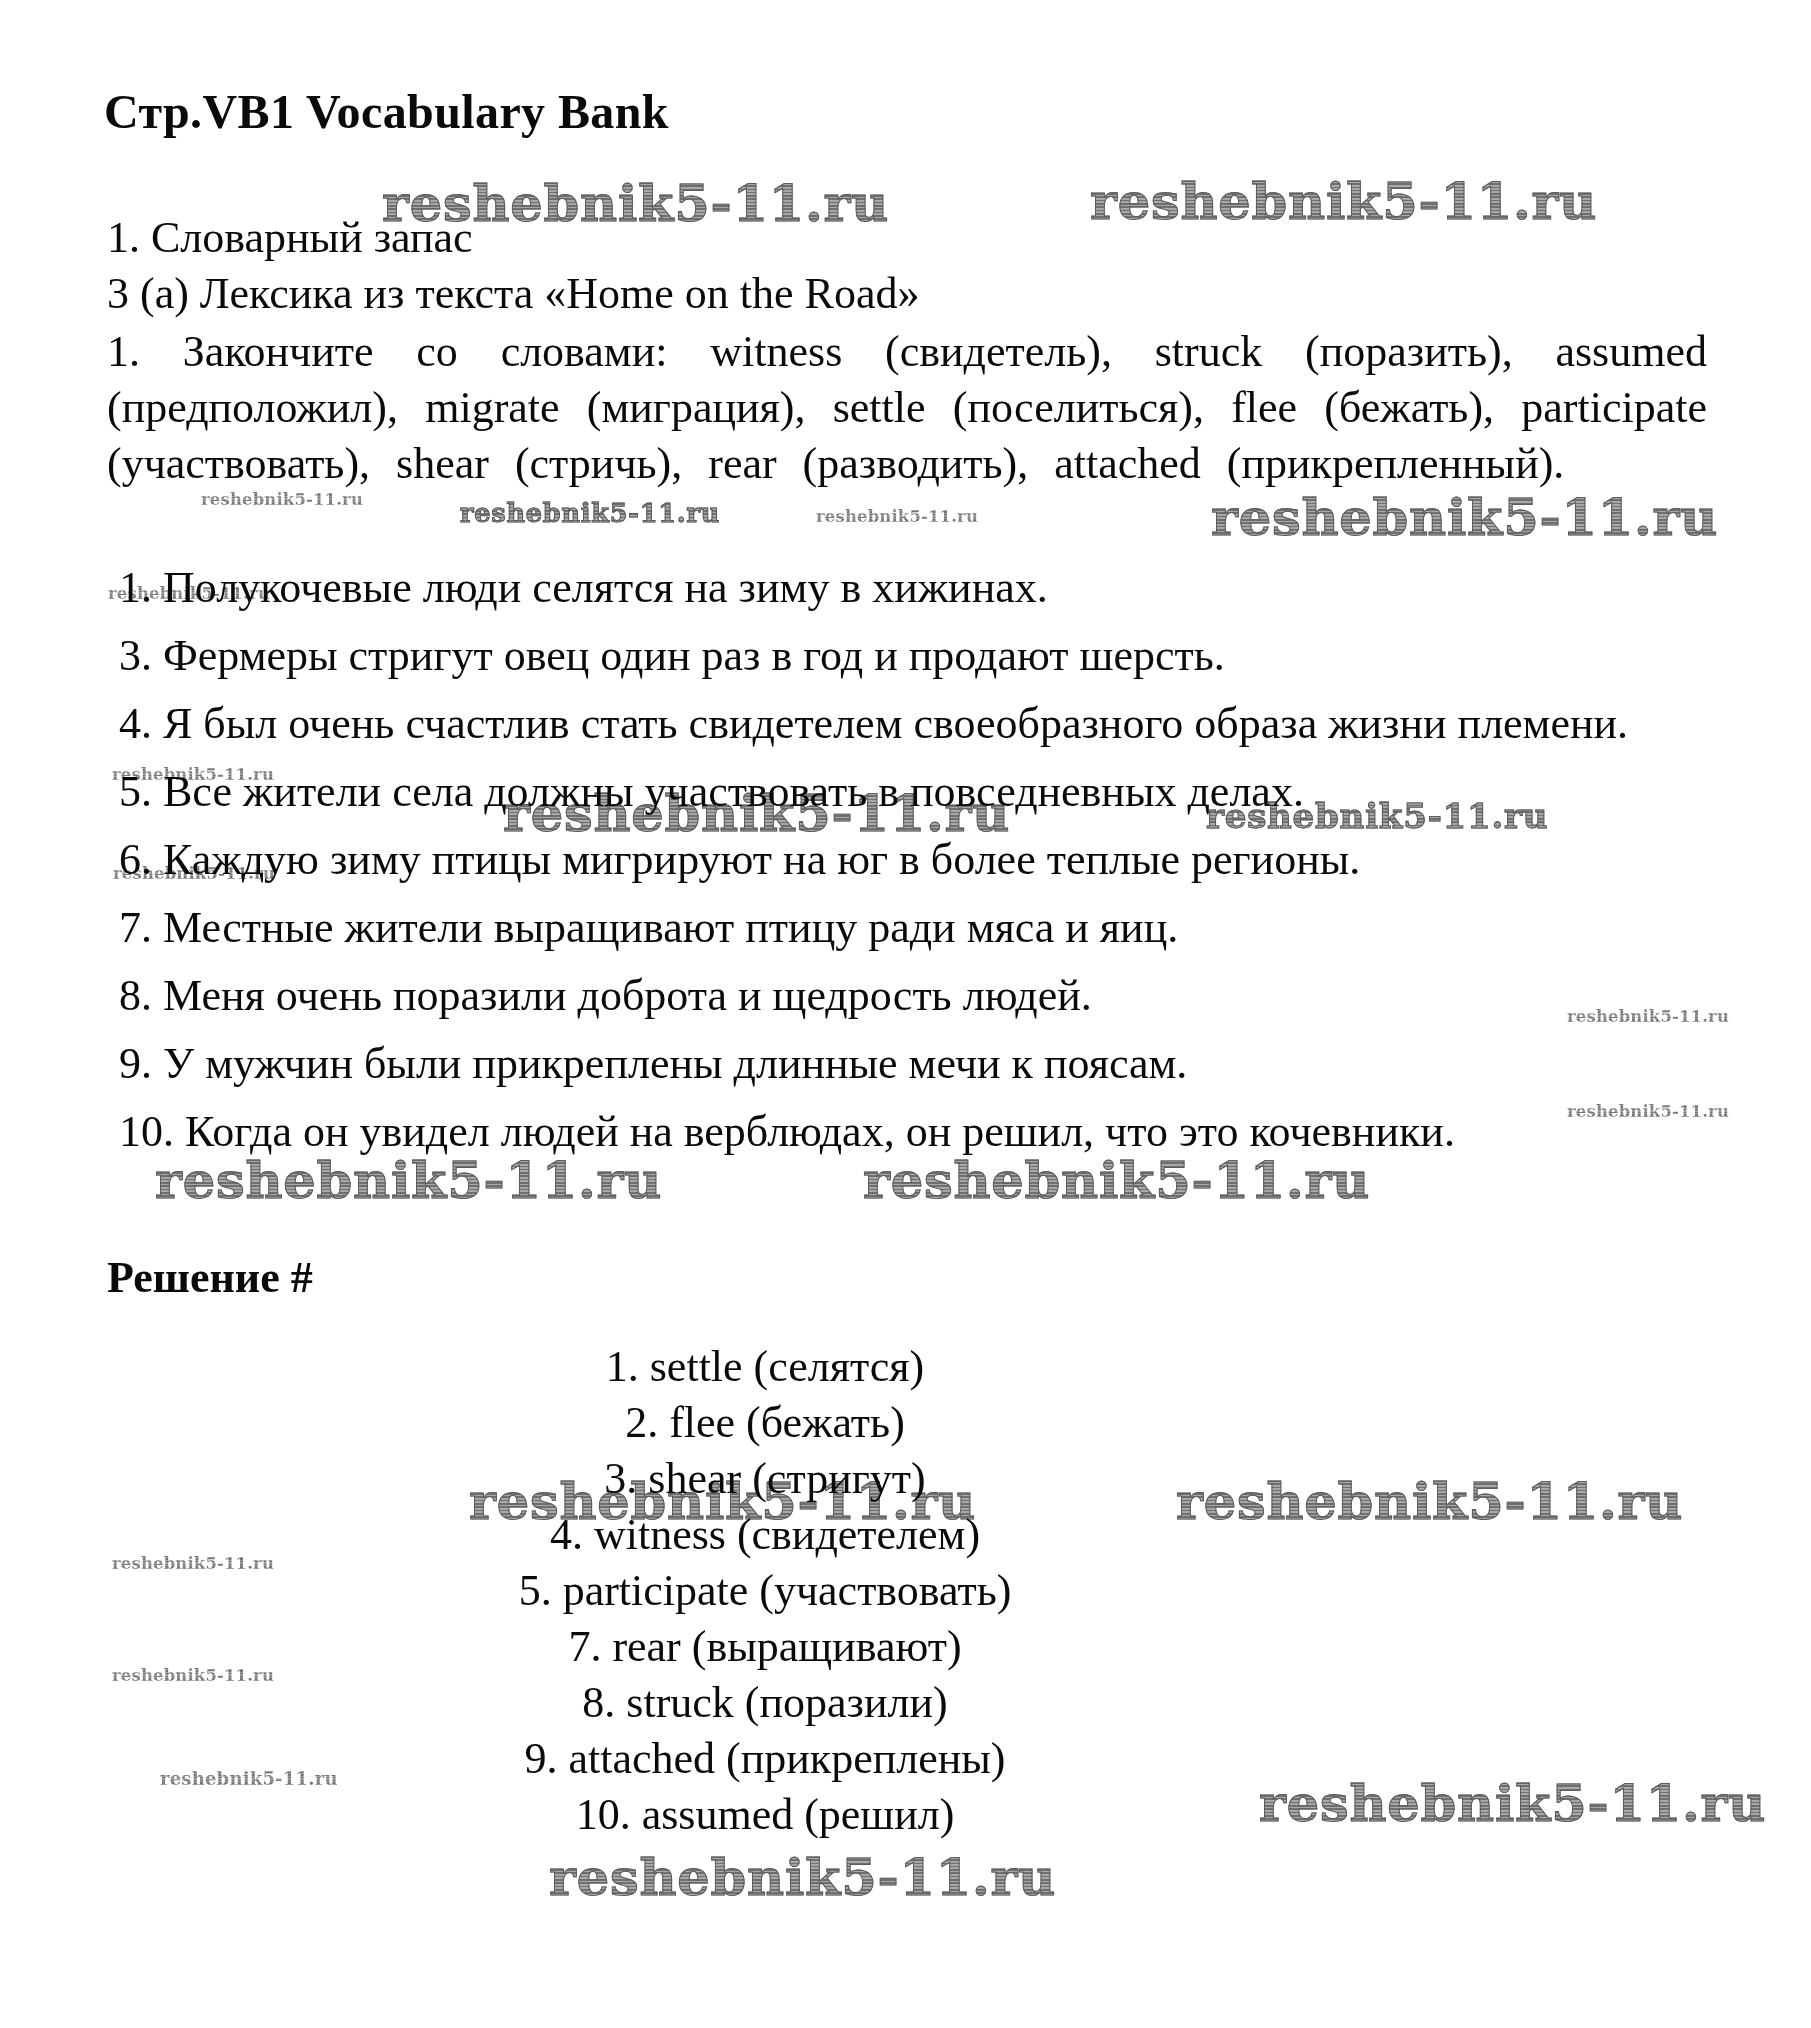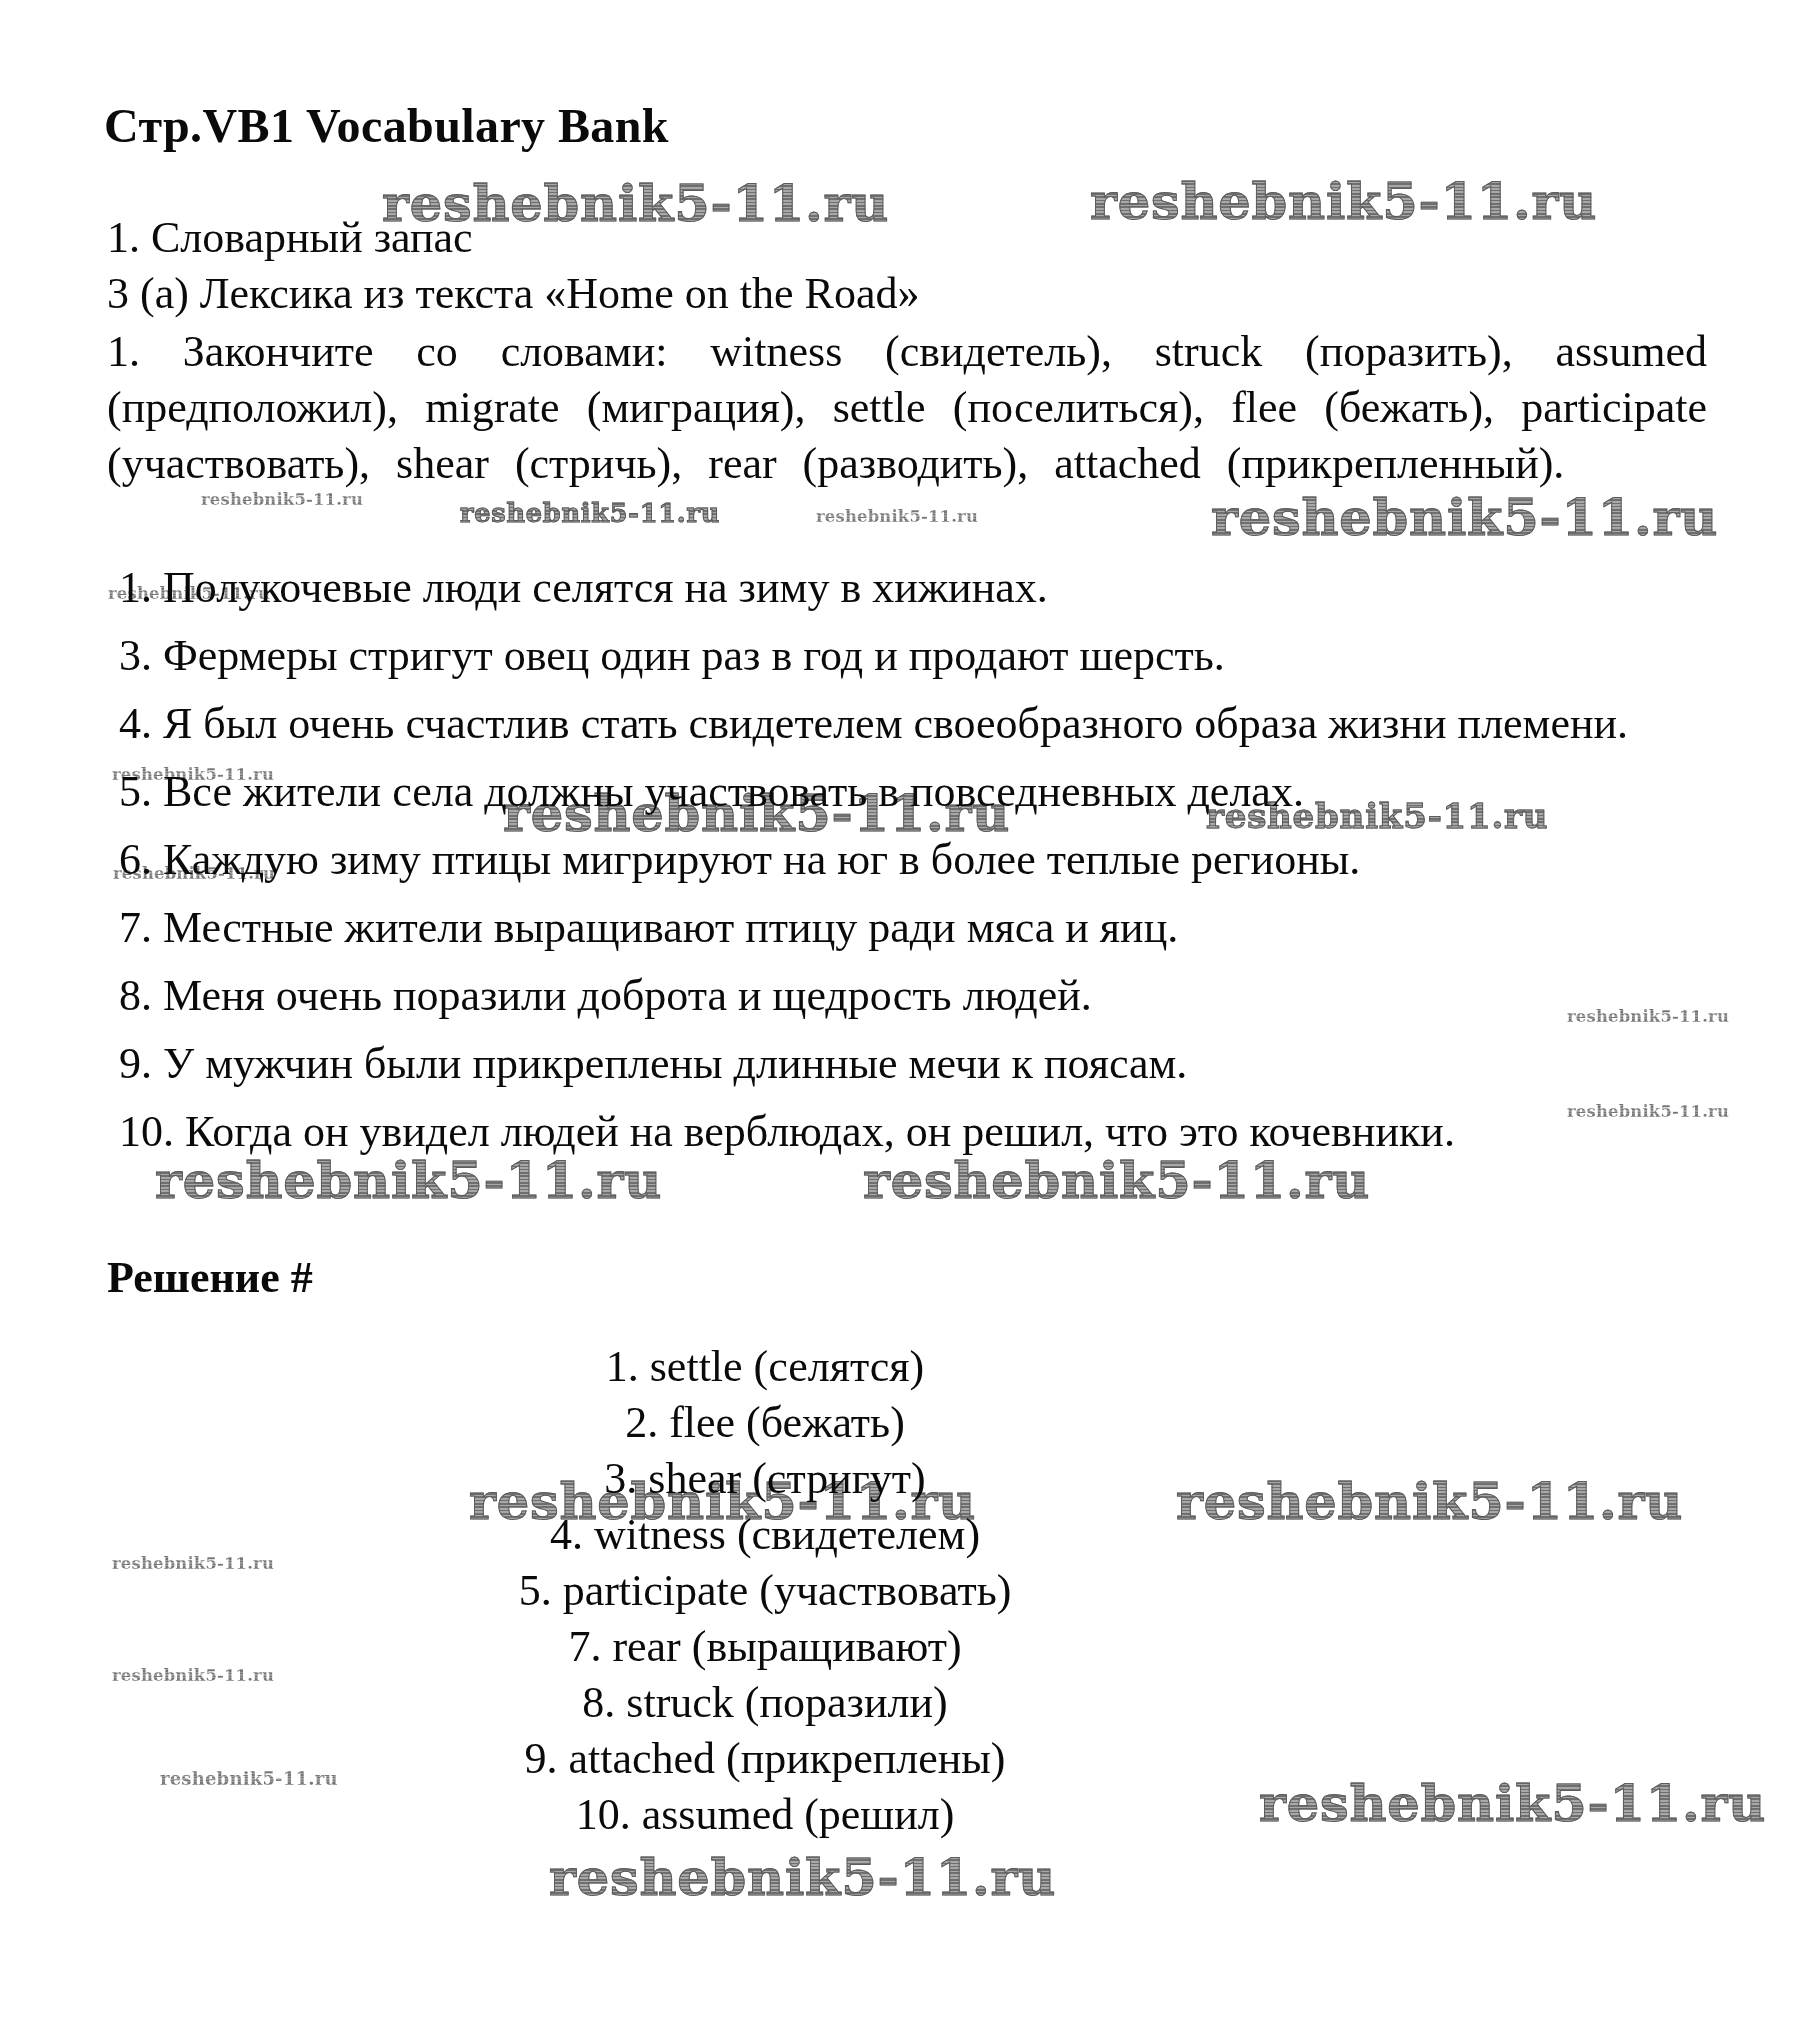--- a/index.html
+++ b/index.html
@@ -12,21 +12,21 @@
     width: 1812px;
     height: 2029px;
     background: #ffffff;
     overflow: hidden;
     font-family: "Liberation Serif", "DejaVu Serif", serif;
     color: #0a0a0a;
   }
   
   .abs { position: absolute; z-index: 3; }
   .doc-title {
-    left: 104px; top: 98px;
+    left: 104px; top: 84px;
     font-size: 48px; font-weight: bold;
     letter-spacing: 0.4px;
     white-space: nowrap;
   }
   .task-heading {
     left: 107px; top: 212px;
     font-size: 44px; white-space: nowrap;
   }
   .task-subheading {
     left: 107px; top: 268px;

